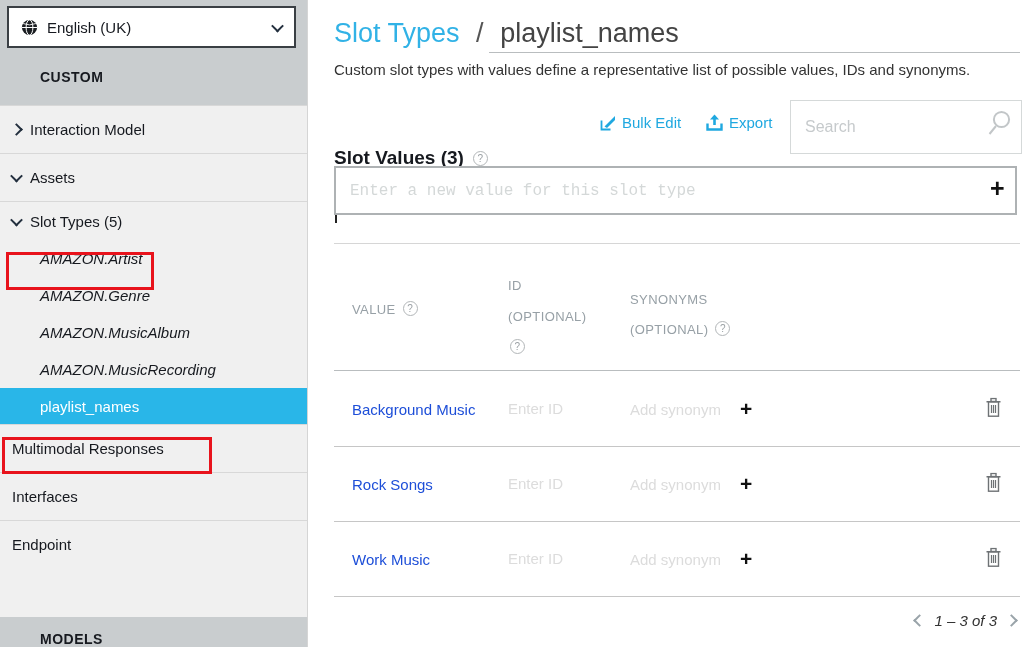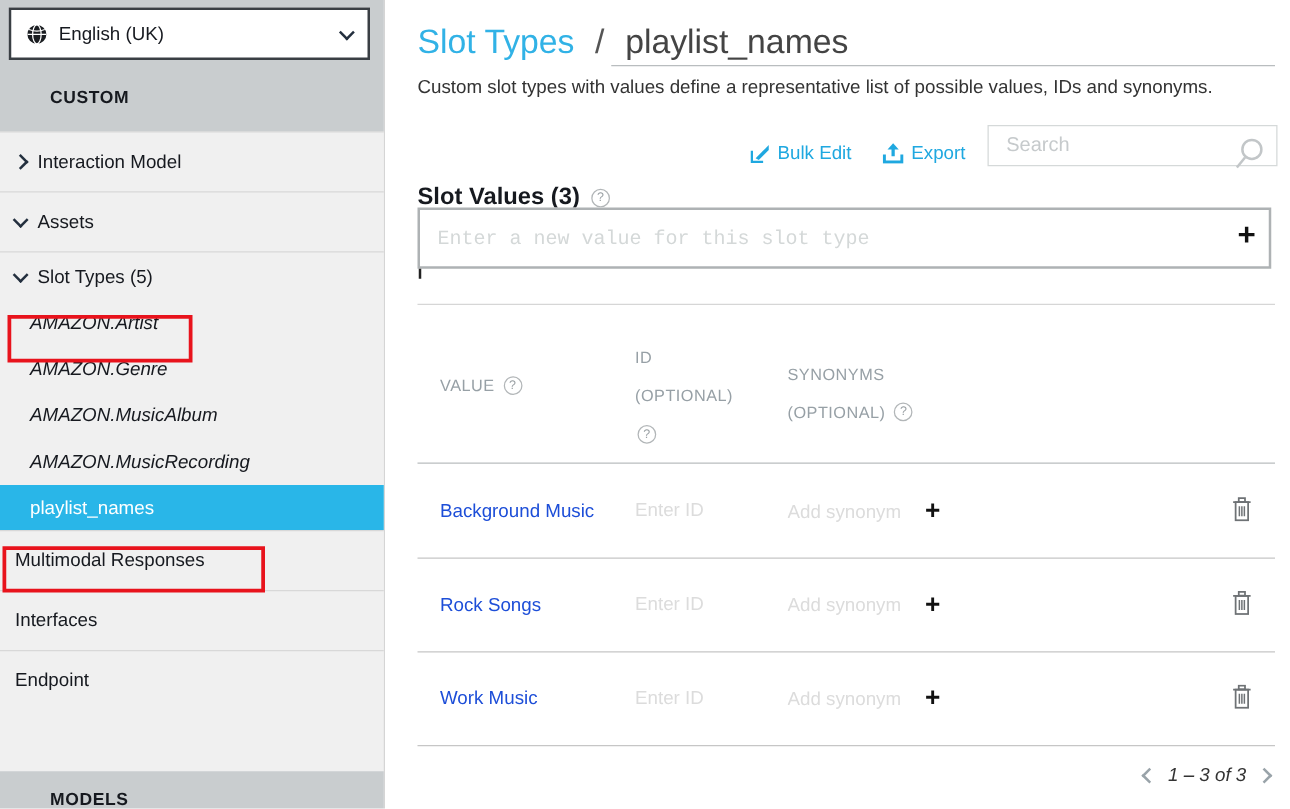--- a/index.html
+++ b/index.html
@@ -19,21 +19,21 @@
   .chev { display:inline-block; width:9px; height:9px;
           border-right:2px solid #232f3e; border-bottom:2px solid #232f3e; flex:none; }
   .chev.right { transform:rotate(-45deg); }
   .chev.down  { transform:rotate(45deg) translate(-1px,-1px); }
   .chev.gray  { border-color:#99a3a9; }
 
   .nav-item { display:flex; align-items:center; gap:9px; padding-left:12px;
               font-size:15px; color:#16191f; cursor:pointer; background:#f0f0f0; }
   .nav-item.h48 { height:48px; }
   .nav-item.h39 { height:39px; }
-  .nav-item.sub { height:37px; padding-left:24px; }
+  .nav-item.sub { height:37px; padding-left:40px; }
   .nav-item.bt { border-top:1px solid #d8d8d8; }
   .nav-item.builtin { font-style:italic; }
   .nav-item.selected { height:36px; background:#29b6e8; color:#fff; font-style:normal; }
   .side-bottom { position:absolute; left:0; bottom:0; width:100%; height:30px; background:#c9cdcf; }
   .side-bottom .section-label { top:14px;text-align:center; }
 
   
   .anno { position:absolute; border:3px solid #e8131c; pointer-events:none; }
   .anno-1 { left:6px; top:252px; width:148px; height:38px; }
   .anno-2 { left:2px; top:437px; width:210px; height:37px; }
@@ -49,21 +49,21 @@
 
   .sv-heading { position:absolute; left:26px; top:111px; font-size:19px; font-weight:bold; color:#16191f;margin-top:36px; }
   .help { display:inline-block; width:15px; height:15px; border:1px solid #b2b6b8; border-radius:50%;
           color:#9aa0a4; font-size:10px; font-weight:normal; line-height:14px; text-align:center;
           vertical-align:2px; margin-left:9px; cursor:pointer; }
   .tool-link { position:absolute; top:114px; display:flex; align-items:center; gap:6px;
                color:#1fa8e0; font-size:15px; font-weight:500; cursor:pointer; }
   .tool-bulk { left:292px; }
   .tool-export { left:398px; }
 
-  .search-wrap { position:absolute; left:482px; top:100px; width:232px; height:33px; }
+  .search-wrap { position:absolute; left:482px; top:100px; width:232px; height:54px; }
   .search-wrap input { width:100%; height:100%; border:1px solid #d5d9d9; padding:0 44px 0 14px;
                        font-size:16px; color:#333; font-family:inherit; outline:none; }
   .search-wrap input::placeholder { color:#c6cacc; }
   .search-wrap svg { position:absolute; right:8px; top:9px; }
 
   .newvalue-wrap { position:absolute; left:26px; top:166px; width:683px; height:49px; }
   .newvalue-wrap input { width:100%; height:100%; border:2px solid #aeb2b4; padding:0 51px 0 14px;
                          font-size:16px; color:#a16207; font-family:Liberation Mono, monospace; outline:none; }
   .newvalue-wrap input::placeholder { color:#d4d8d8; }
   .add-big { position:absolute; left:682px; top:176px; font-size:25px; font-weight:bold;

